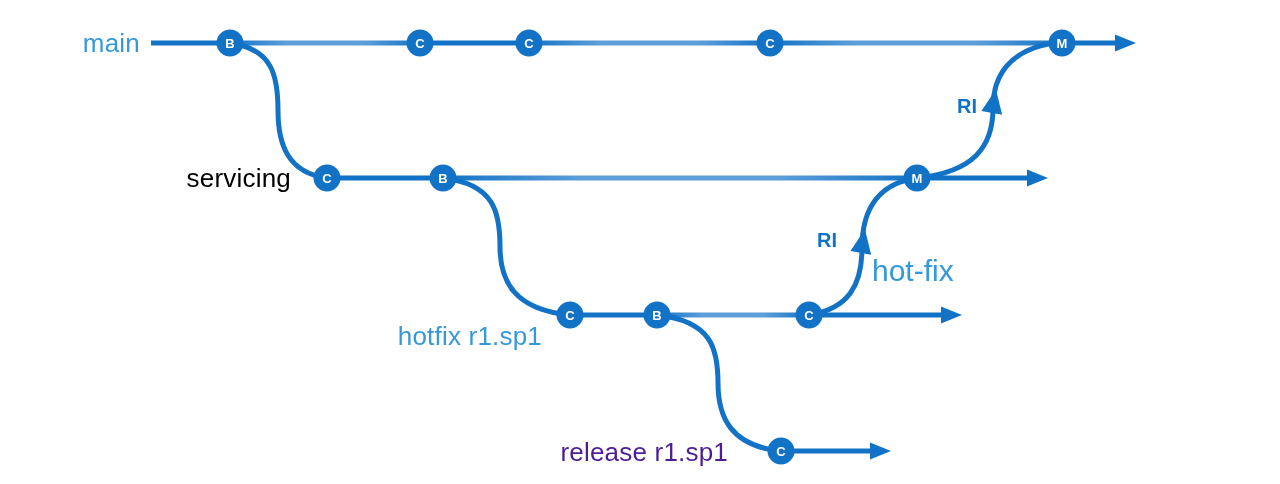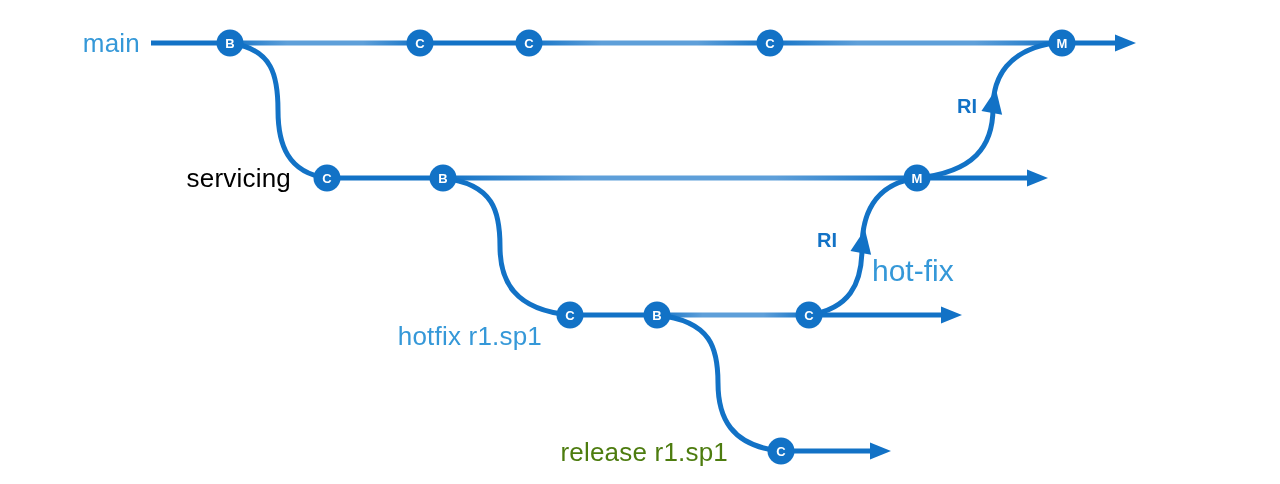--- a/index.html
+++ b/index.html
@@ -126,19 +126,19 @@
       <text x="657" y="319.5" fill="#FFFFFF" font-size="13" font-weight="bold" text-anchor="middle" font-family="&quot;Liberation Sans&quot;, sans-serif">B</text>
       <circle cx="809" cy="315" r="13.5" fill="#1272C6"></circle>
       <text x="809" y="319.5" fill="#FFFFFF" font-size="13" font-weight="bold" text-anchor="middle" font-family="&quot;Liberation Sans&quot;, sans-serif">C</text>
       <circle cx="781" cy="451" r="13.5" fill="#1272C6"></circle>
       <text x="781" y="455.5" fill="#FFFFFF" font-size="13" font-weight="bold" text-anchor="middle" font-family="&quot;Liberation Sans&quot;, sans-serif">C</text>
     </svg>
 
   <div class="branch-label" id="branch-label-0" style="color: rgb(53, 152, 216); left: 140px; top: 43px; transform: translate(-100%, -50%);">main</div>
   <div class="branch-label" id="branch-label-1" style="color: #000000; left: 291px; top: 178px; transform: translate(-100%, -50%);">servicing</div>
   <div class="branch-label" id="branch-label-2" style="color: rgb(53, 152, 216); left: 542px; top: 316px; transform: translate(-100%, -50%); margin-top: 20px;">hotfix r1.sp1</div>
-  <div class="branch-label" id="branch-label-3" style="color: #4d7c0f; left: 728px; top: 452px; transform: translate(-100%, -50%);">release r1.sp1</div>
+  <div class="branch-label" id="branch-label-3" style="color: #4c1d95; left: 728px; top: 452px; transform: translate(-100%, -50%);">release r1.sp1</div>
 
   <div class="ri-label" id="ri-label-0" style="color: rgb(18, 114, 198); left: 837px; top: 240px; transform: translate(-100%, -50%);">RI</div>
   <div class="ri-label" id="ri-label-1" style="color: rgb(18, 114, 198); left: 977px; top: 106px; transform: translate(-100%, -50%);">RI</div>
 
   <div class="annotation-label" id="annotation-0" style="color: rgb(53, 152, 216); left: 872px; top: 271px; transform: translate(0px, -50%);">hot-fix</div>
 </div>
 
 </body></html>

